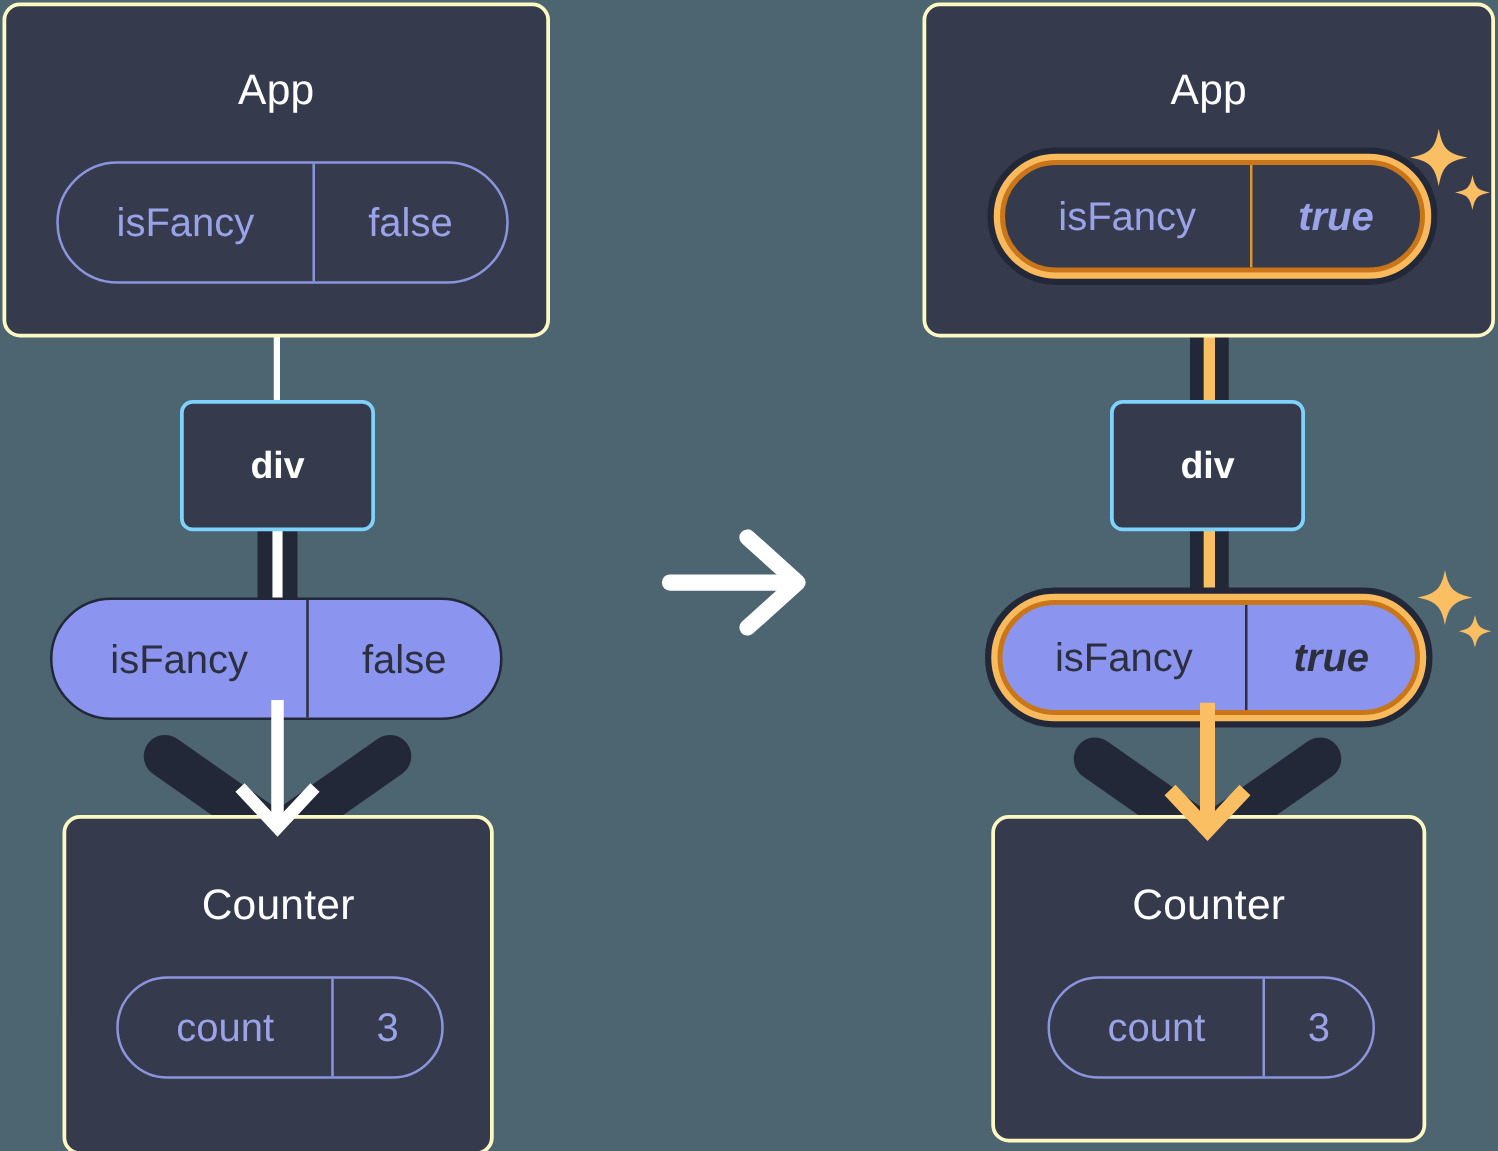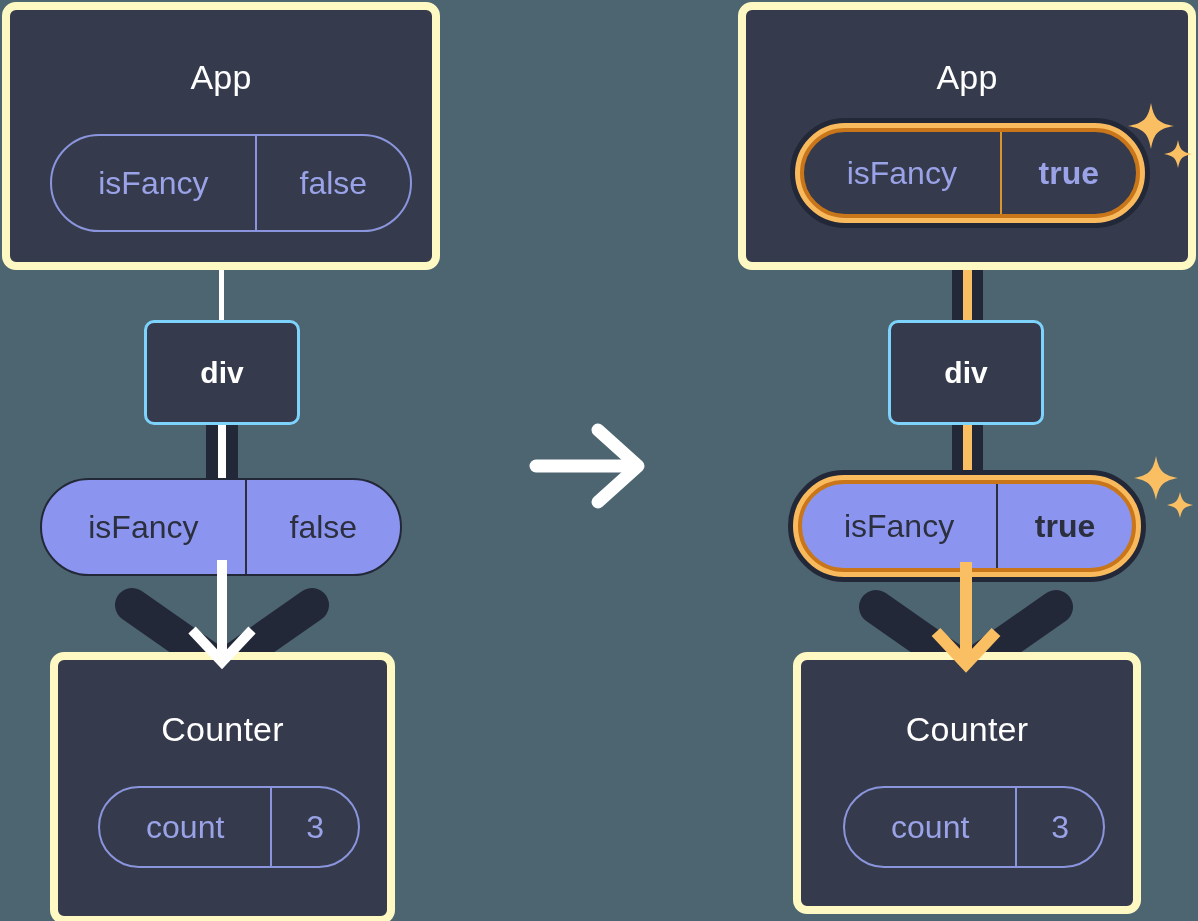--- a/index.html
+++ b/index.html
@@ -9,21 +9,21 @@
     font-family:"Liberation Sans", sans-serif;
     overflow:hidden;
     position:relative;
   }
   .stage{position:absolute;inset:0;}
 
   
   .nodebox{
     position:absolute;
     background:#353b4c;
-    border:8px solid #fef9c3;
+    border:3px solid #fef9c3;
     border-radius:14px;
     box-sizing:border-box;
     z-index:6;
   }
   .nodebox .title{
     position:absolute;
     left:0;right:0;
     text-align:center;
     color:#ffffff;
     font-size:34px;
@@ -95,21 +95,21 @@
   .ringwrap.hollow .seg{color:#9aa2e8;font-size:32px;}
   .ringwrap.hollow .seg.val{border-left:2px solid #d8962c;}
 
   .ringwrap.filled > .inner{background:#8b95f0;}
   .ringwrap.filled .seg{color:#2c303e;font-size:32px;}
   .ringwrap.filled .seg.val{border-left:2px solid #2c303e;}
   .ringwrap .seg{
     display:flex;align-items:center;justify-content:center;
     height:100%;box-sizing:border-box;white-space:nowrap;
   }
-  .ringwrap .seg.val.bold{font-weight:bold;}
+  .ringwrap .seg.val.bold{font-weight:bold;font-style:italic;}
 
   
   .vline{position:absolute;}
   .vline.white{background:#ffffff;}
   .vline.dark{background:#232838;}
   .vline.orange{background:#fbbf63;}
   .vline.dim{background:#6a5a45;}
 
   
   .sparkles{position:absolute;z-index:12;pointer-events:none;}

